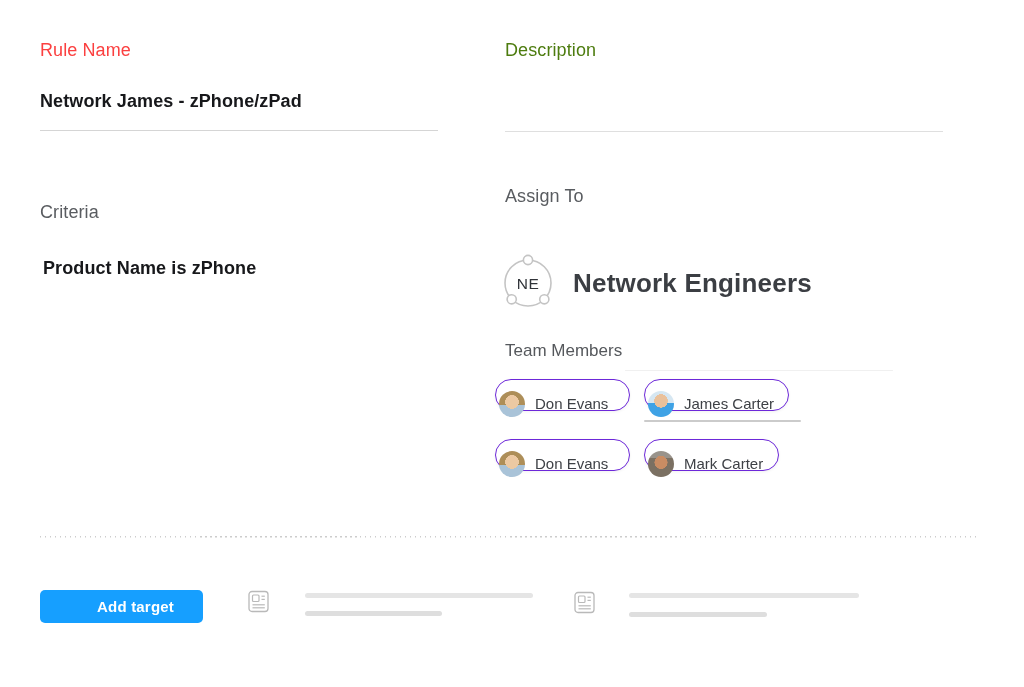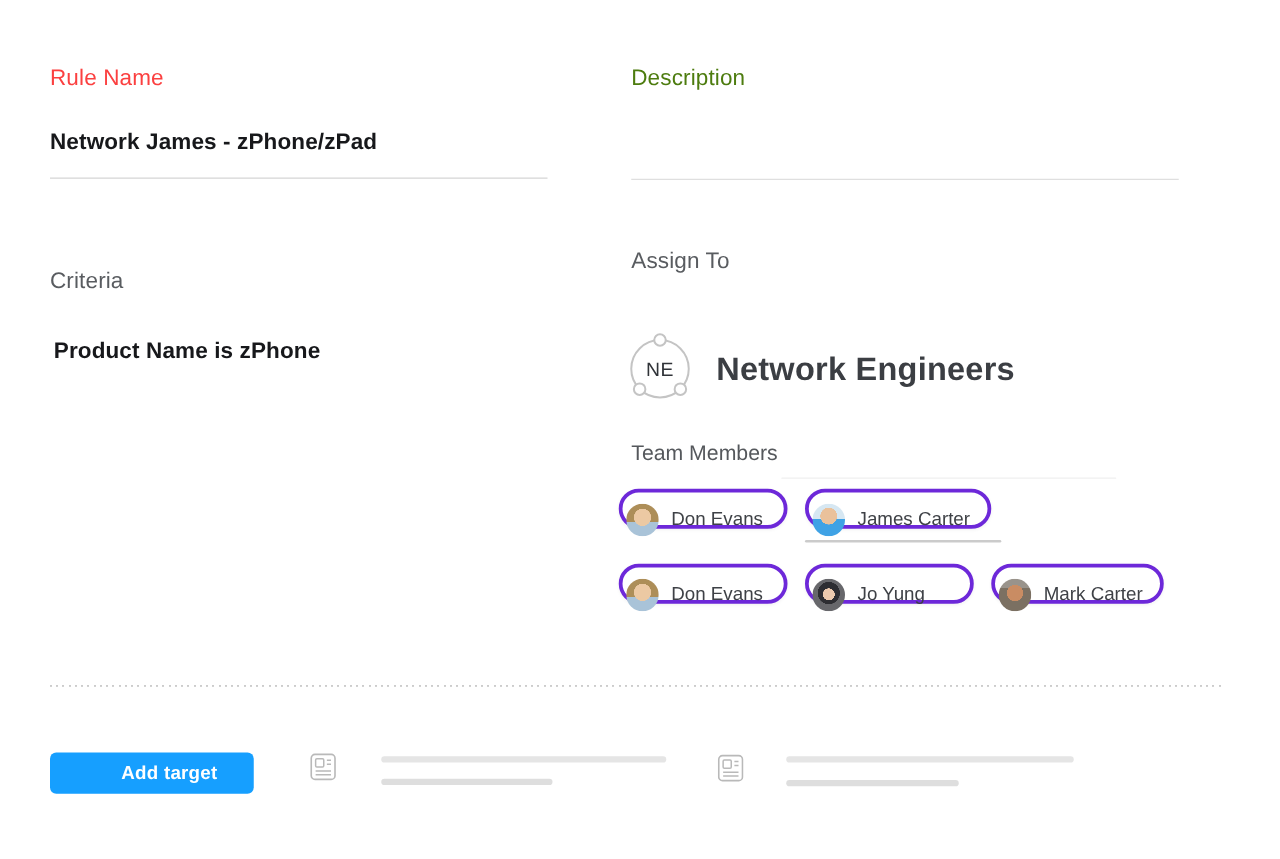--- a/index.html
+++ b/index.html
@@ -1,19 +1,19 @@
 <!DOCTYPE html>
 <html style="--accent: #169fff; --danger: #fb4040;"><head>
 <meta charset="utf-8">
 <style>
   :root { --accent:#169fff; --danger:#fb4040; }
   * { box-sizing: border-box; }
   html,body { margin:0; padding:0; background:#fff; }
   body { width:1024px; height:687px; font-family:"Liberation Sans", sans-serif; -webkit-font-smoothing:antialiased; }
-  .page { position:relative; width:1024px; height:652px; background:#fff; overflow:hidden;margin-top:12px; }
+  .page { position:relative; width:1024px; height:652px; background:#fff; overflow:hidden; }
   .abs { position:absolute; }
 
   .field-label { font-size:18px; color:#595c60; letter-spacing:.1px; }
   .field-label.muted { color:#4d7c0f; }
   .field-label.danger { color:var(--danger); }
   .value-bold { font-size:18px; font-weight:bold; color:#17181b; letter-spacing:.1px; }
 
   .rule-name-label { left:40px; top:40px; }
   .rule-name-value { left:40px; top:91px; cursor:text; }
   .rule-underline  { left:40px; top:130px; width:398px; height:1px; background:#d5d5d5; }
@@ -32,21 +32,21 @@
   .team-members-label { left:505px; top:341px; font-size:17px; color:#55585c; }
 
   .chips-edge   { left:625px; top:370px; width:268px; height:1px; background:#f0f0f0; border-radius:2px; }
   .chips-row    { display:flex; gap:14px; }
   .chips-row1   { left:495px; top:379px; }
   .chips-row2   { left:495px; top:439px; }
   .scroll-thumb { left:644px; top:420px; width:157px; height:2px; background:#cbcbcb; border-radius:1px; }
 
   .chip {
     display:inline-flex; align-items:center; gap:10px; height:32px; min-width:135px;
-    padding:20px 14px 3px 3px; background:#fff; border:3px solid #6d28d9; border-radius:17px;
+    padding:20px 14px 3px 3px; background:#fff; border:1px solid #6d28d9; border-radius:17px;
     box-shadow:0 1px 3px rgba(0,0,0,.06); font-size:15px; color:#3e4146; cursor:pointer; white-space:nowrap;
   }
   .avatar { width:26px; height:26px; border-radius:50%; flex:0 0 26px; overflow:hidden; }
   .av-don   { background: radial-gradient(circle at 50% 42%, #ecc9a3 0 34%, rgba(0,0,0,0) 35%), linear-gradient(180deg, #ad8e58 0 55%, #a9c3d8 55% 100%); }
   .av-james { background: radial-gradient(circle at 50% 38%, #eac19b 0 32%, rgba(0,0,0,0) 33%), linear-gradient(180deg, #d6e7f2 0 48%, #3fa2e5 48% 100%); }
   .av-jo    { background: radial-gradient(circle at 50% 48%, #ecc9ae 0 25%, rgba(0,0,0,0) 26%), radial-gradient(circle at 50% 44%, #2d2d32 0 45%, rgba(0,0,0,0) 46%), linear-gradient(180deg, #67676b 0 100%); }
   .av-mark  { background: radial-gradient(circle at 50% 44%, #c98c63 0 33%, rgba(0,0,0,0) 34%), linear-gradient(180deg, #99938b 0 28%, #7b7062 28% 100%); }
 
   .dotted-divider { left:40px; top:536px; width:937px; height:2px;
     background: repeating-linear-gradient(90deg, #cccccc 0 1.5px, rgba(0,0,0,0) 1.5px 5px);
@@ -112,24 +112,20 @@
   </div>
 
   <div class="abs scroll-thumb"></div>
 
   <div class="abs chips-row chips-row2">
     <div class="chip">
       <span class="avatar av-don"></span>
       <span>Don Evans</span>
     </div>
     <div class="chip">
-      <span class="avatar av-jo"></span>
-      <span>Jo Yung</span>
-    </div>
-    <div class="chip">
       <span class="avatar av-mark"></span>
       <span>Mark Carter</span>
     </div>
   </div>
 
   <div class="abs dotted-divider"></div>
 
   <button class="abs add-target-btn">Add target</button>
 
   <div class="abs ph-icon1">

